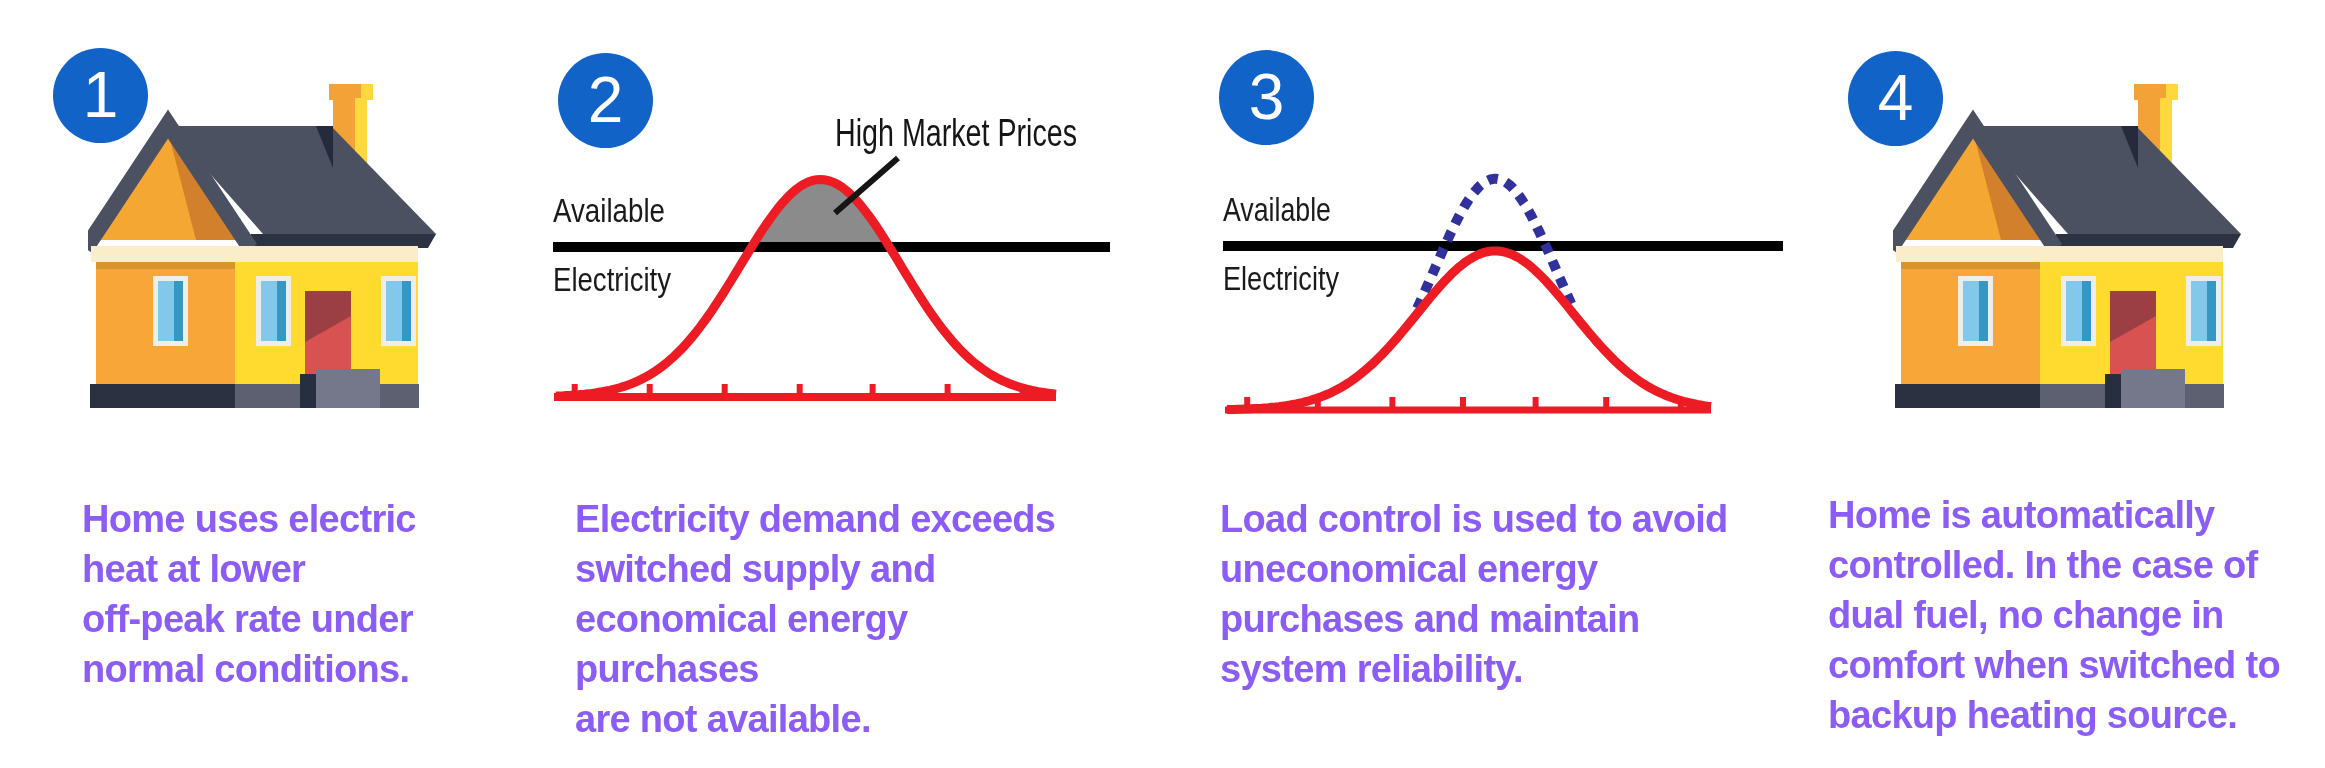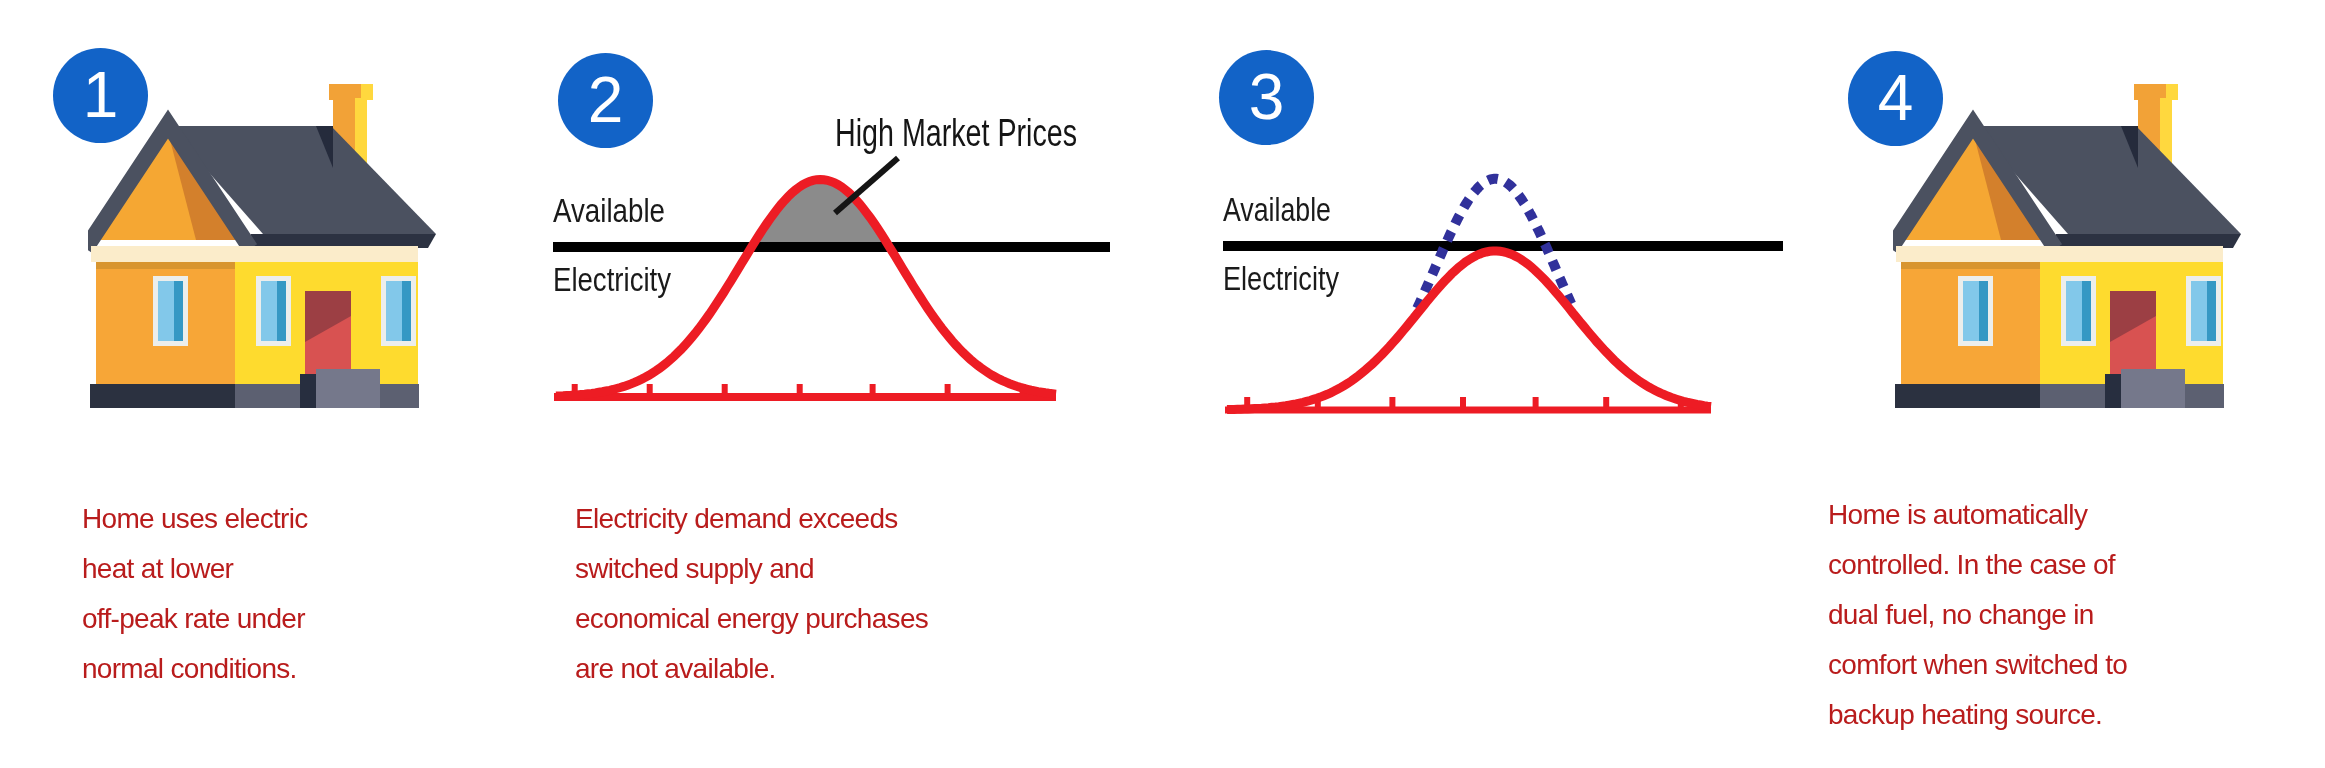--- a/index.html
+++ b/index.html
@@ -4,22 +4,22 @@
 <style>
   html,body{margin:0;padding:0;background:#ffffff;}
   body{width:2325px;height:768px;overflow:hidden;font-family:"Liberation Sans",sans-serif;}
   .canvas{position:relative;width:2325px;height:768px;background:#ffffff;}
   .badge{position:absolute;width:95px;height:95px;border-radius:50%;background:#1263c7;
          display:flex;align-items:center;justify-content:center;}
   .badge span{color:#ffffff;font-size:64px;line-height:95px;font-weight:400;}
   .illus{position:absolute;}
   .chart{position:absolute;overflow:visible;}
   svg text{font-family:"Liberation Sans",sans-serif;}
-  .step-text{position:absolute;white-space:pre-line;color:#b91c1c;font-size:28px;
-             line-height:50px;letter-spacing:-0.7px;width:520px;}
+  .step-text{position:absolute;white-space:pre-line;color:#8b5cf6;font-size:38px;
+             line-height:50px;letter-spacing:-0.7px;width:520px;font-weight:bold;}
 </style>
 </head>
 <body>
 
 <div class="canvas">
 
   <div class="badge" style="left: 53px; top: 48px; background: rgb(18, 99, 199);">
     <span>1</span>
   </div>
   <div class="badge" style="left: 558px; top: 53px; background: rgb(18, 99, 199);">
@@ -123,19 +123,23 @@
   </div>
 
   <div class="step-text" style="left:82px;top:494px">Home uses electric
 heat at lower
 off-peak rate under
 normal conditions.</div>
   <div class="step-text" style="left:575px;top:494px">Electricity demand exceeds
 switched supply and
 economical energy purchases
 are not available.</div>
+  <div class="step-text" style="left:1220px;top:494px">Load control is used to avoid
+uneconomical energy
+purchases and maintain
+system reliability.</div>
   <div class="step-text" style="left:1828px;top:490px">Home is automatically
 controlled. In the case of
 dual fuel, no change in
 comfort when switched to
 backup heating source.</div>
 
 </div>
 
 </body></html>

